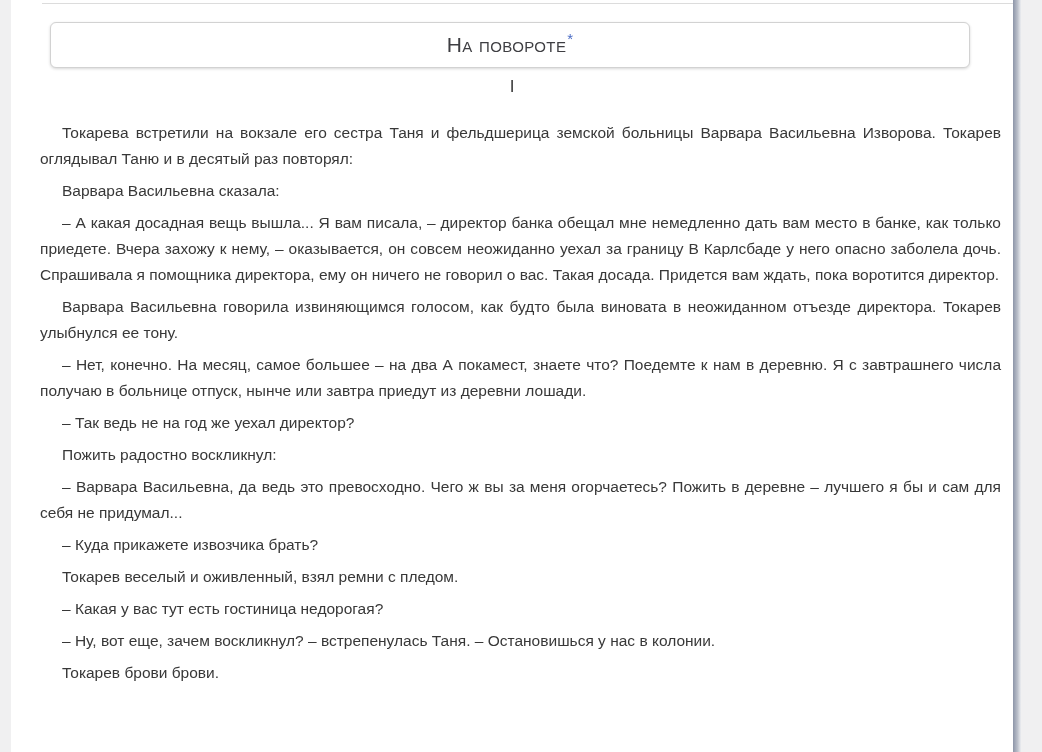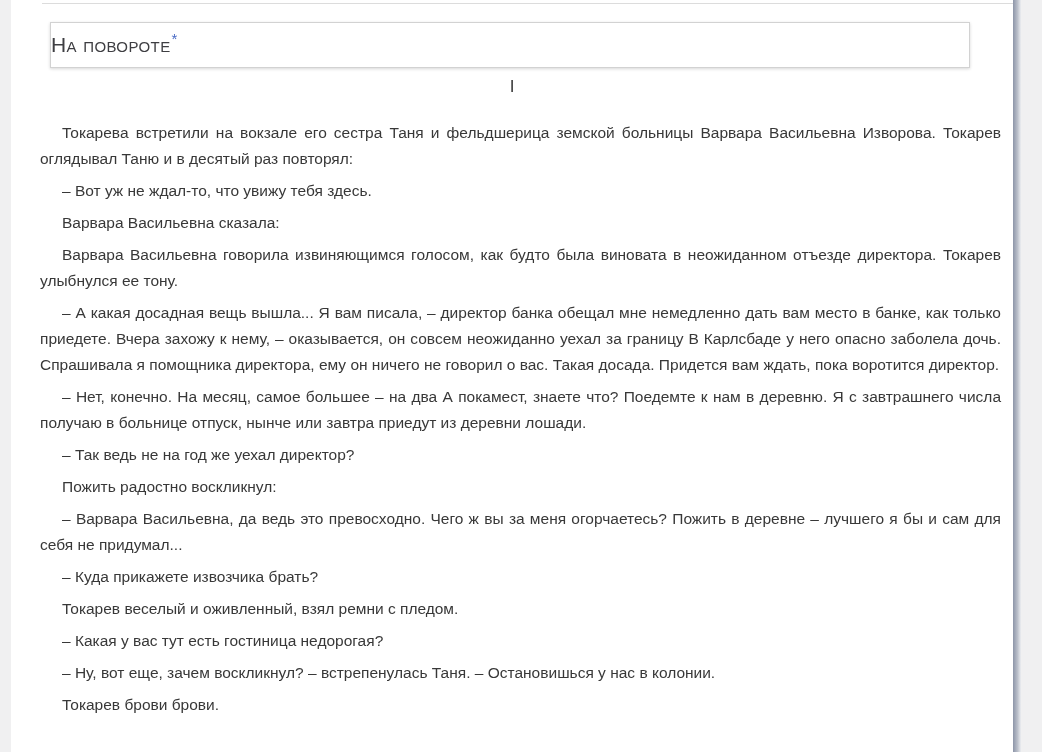--- a/index.html
+++ b/index.html
@@ -25,25 +25,25 @@
     left: 31px; right: 0; top: 3px;
     height: 0;
     border-top: 1px solid #dcdcdc;
   }
   .title-box {
     position: absolute;
     left: 39px; top: 22px;
     width: 918px; height: 44px;
     background: #ffffff;
     border: 1px solid #d2d2d2;
-    border-radius: 0;
+    border-radius: 6px;
     box-shadow: 0 1px 3px rgba(0,0,0,0.16);
     display: flex;
     align-items: center;
-    justify-content: flex-start;
+    justify-content: center;
   }
   .title-text {
     font-variant: small-caps;
     font-size: 21px;
     color: #3e3e42;
     letter-spacing: 0.4px;
   }
   .footnote-link {
     color: #4a6bc5;
     font-size: 15px;
@@ -92,24 +92,23 @@
 
     <div class="title-box">
       <span class="title-text">На повороте</span>
         <a class="footnote-link" href="#">*</a>
     </div>
 
     <div class="section-heading">I</div>
 
     <div class="text">
       <p>Токарева встретили на вокзале его сестра Таня и фельдшерица земской больницы Варвара Васильевна Изворова. Токарев оглядывал Таню и в десятый раз повторял:</p>
-      <p>– Вот уж не ждал-то, что увижу тебя здесь.</p>
       <p>Варвара Васильевна сказала:</p>
+      <p>– А какая досадная вещь вышла... Я вам писала, – директор банка обещал мне немедленно дать вам место в банке, как только приедете. Вчера захожу к нему, – оказывается, он совсем неожиданно уехал за границу В Карлсбаде у него опасно заболела дочь. Спрашивала я помощника директора, ему он ничего не говорил о вас. Такая досада. Придется вам ждать, пока воротится директор.</p>
       <p>Варвара Васильевна говорила извиняющимся голосом, как будто была виновата в неожиданном отъезде директора. Токарев улыбнулся ее тону.</p>
-      <p>– А какая досадная вещь вышла... Я вам писала, – директор банка обещал мне немедленно дать вам место в банке, как только приедете. Вчера захожу к нему, – оказывается, он совсем неожиданно уехал за границу В Карлсбаде у него опасно заболела дочь. Спрашивала я помощника директора, ему он ничего не говорил о вас. Такая досада. Придется вам ждать, пока воротится директор.</p>
       <p>– Нет, конечно. На месяц, самое большее – на два А покамест, знаете что? Поедемте к нам в деревню. Я с завтрашнего числа получаю в больнице отпуск, нынче или завтра приедут из деревни лошади.</p>
       <p>– Так ведь не на год же уехал директор?</p>
       <p>Пожить радостно воскликнул:</p>
       <p>– Варвара Васильевна, да ведь это превосходно. Чего ж вы за меня огорчаетесь? Пожить в деревне – лучшего я бы и сам для себя не придумал...</p>
       <p>– Куда прикажете извозчика брать?</p>
       <p>Токарев веселый и оживленный, взял ремни с пледом.</p>
       <p>– Какая у вас тут есть гостиница недорогая?</p>
       <p>– Ну, вот еще, зачем воскликнул? – встрепенулась Таня. – Остановишься у нас в колонии.</p>
       <p>Токарев брови брови.</p>
 

